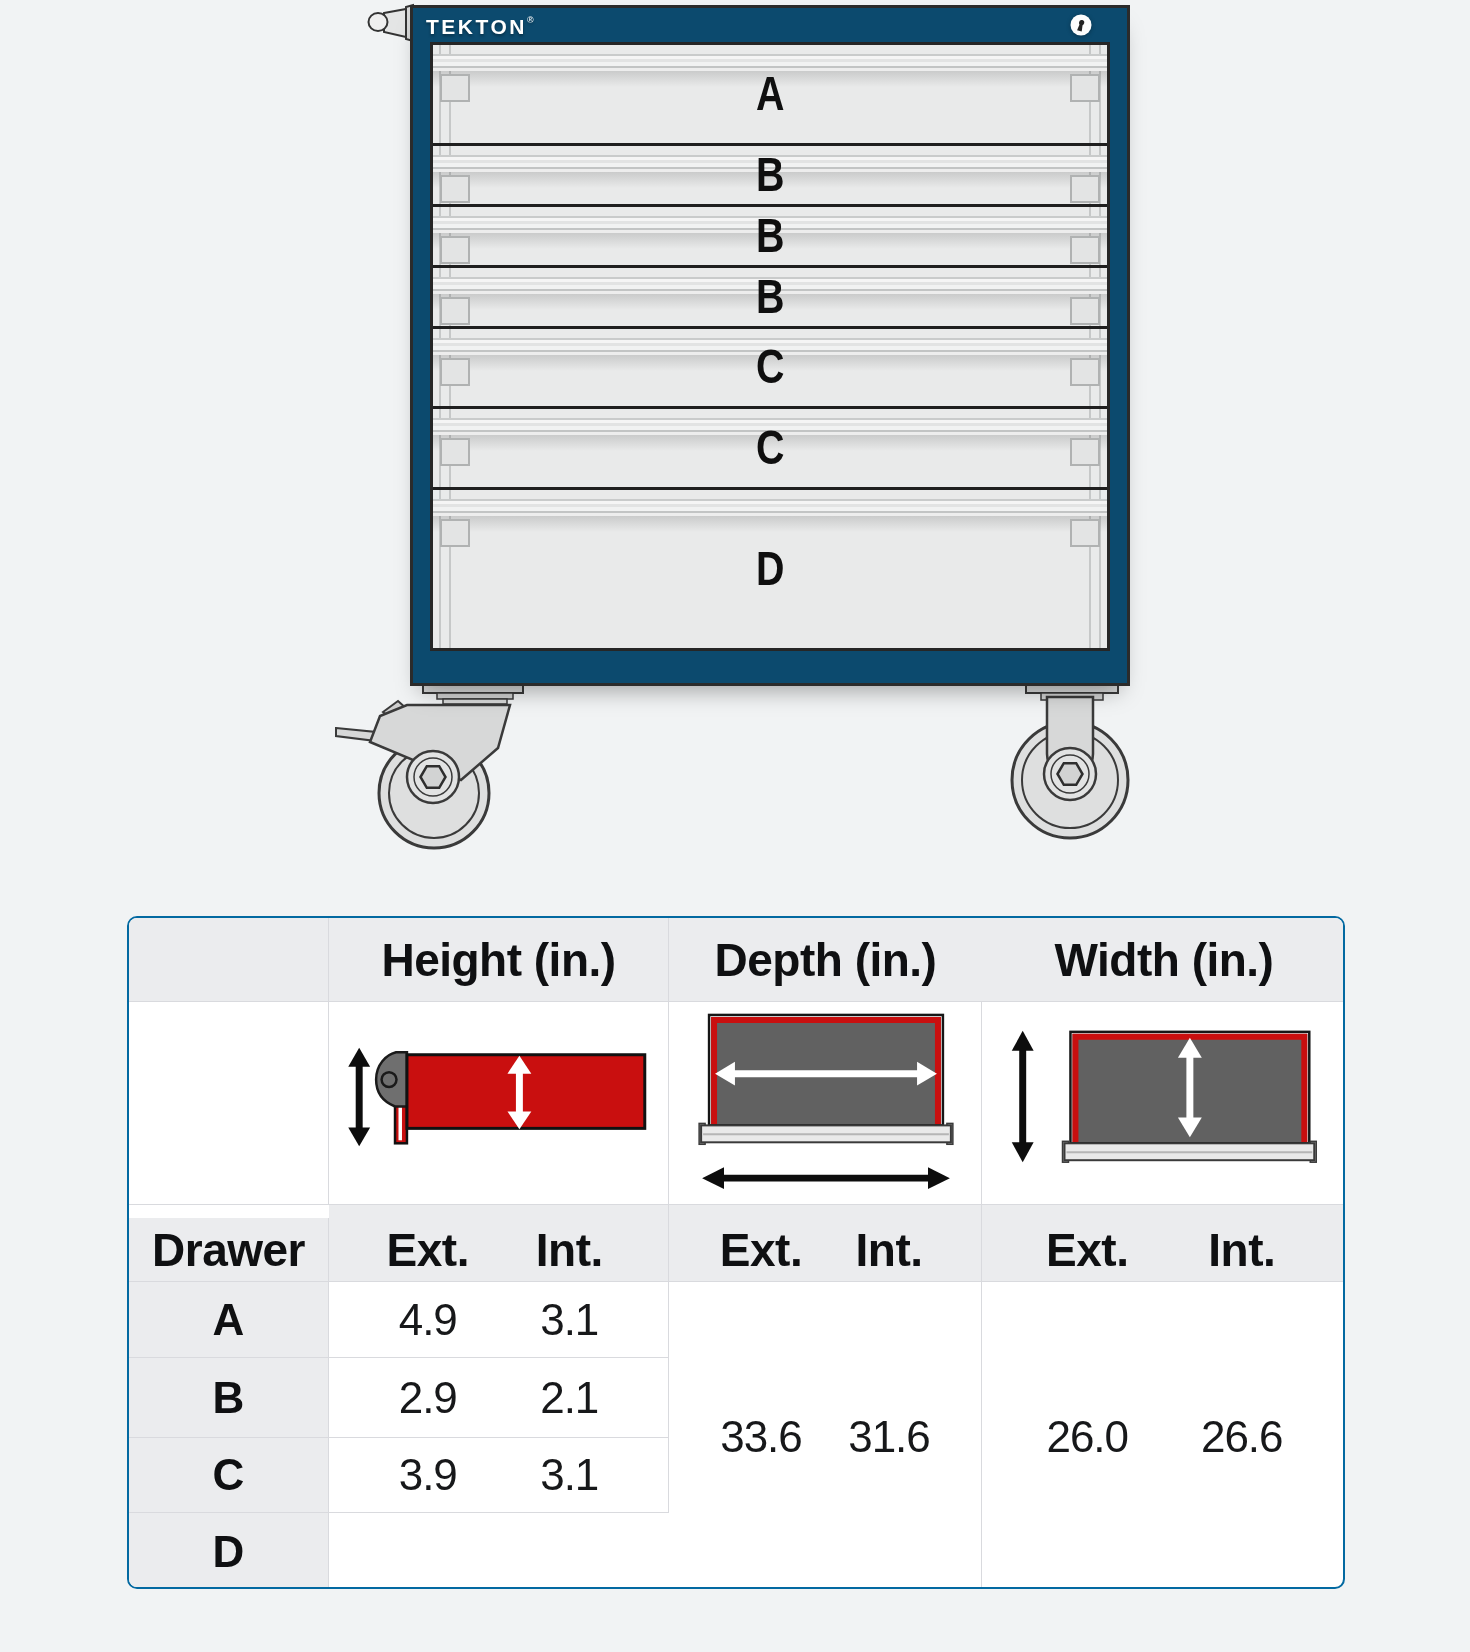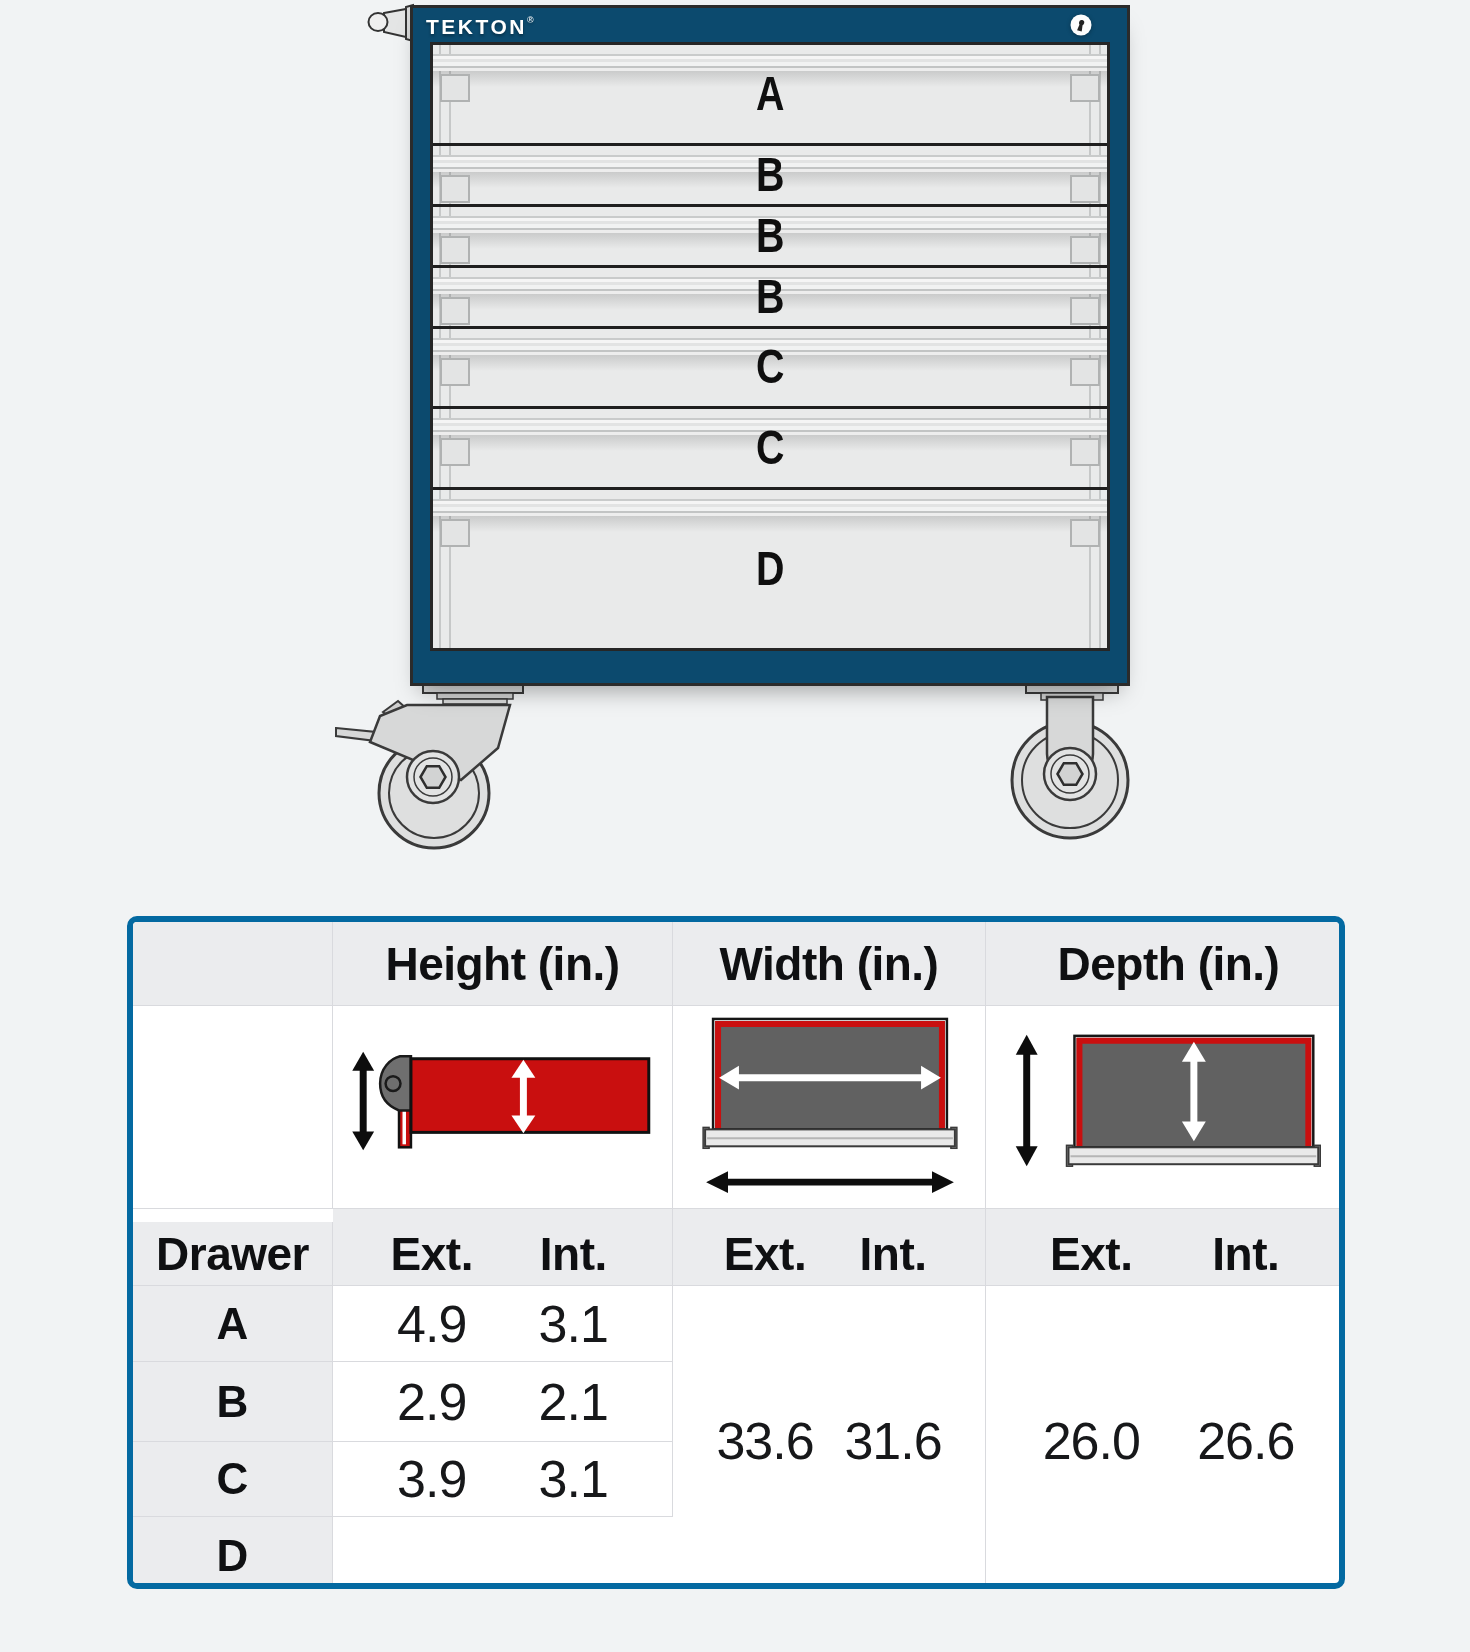--- a/index.html
+++ b/index.html
@@ -30,32 +30,32 @@
   .railshadow{position:absolute;left:0;right:0;top:26px;height:16px;z-index:1;
     background:linear-gradient(rgba(40,40,40,.16),rgba(40,40,40,0));}
   .bracket{position:absolute;top:29px;width:30px;height:28px;box-sizing:border-box;
     background:#e3e4e4;border:2px solid #b0b2b2;z-index:2;}
   .bl{left:7px;} .br{right:7px;}
   .dlabel{position:relative;z-index:3;font-weight:bold;font-size:48px;line-height:1;
     color:#0f0f0f;transform:scaleX(.82);}
 
   
   .tbl{position:absolute;left:127px;top:916px;width:1218px;height:673px;
-    box-sizing:border-box;background:#fff;border:6px solid #0369a1;border-radius:10px;
+    box-sizing:border-box;background:#fff;border:2px solid #0369a1;border-radius:10px;
     overflow:hidden;display:grid;grid-template-columns:200px 340px 313px 365px;
     grid-template-rows:84px 203px 77px 76px 80px 75px 78px;}
   .cell{display:flex;align-items:center;justify-content:center;box-sizing:border-box;}
   .gbg{background:#ebecee;}
   .bR{border-right:1px solid #d9dade;}
   .bB{border-bottom:1px solid #d9dade;}
   .span4{grid-row:span 4;}
   .h-label{font-weight:bold;font-size:46px;letter-spacing:-.5px;color:#0f1012;}
   .sub{font-weight:bold;font-size:46px;letter-spacing:-.5px;color:#0f1012;margin-top:13px;}
   .rowletter{font-weight:bold;font-size:44px;color:#0f1012;}
-  .num{font-size:52px;letter-spacing:-1px;color:#17181a;}
+  .num{font-size:44px;letter-spacing:-1px;color:#17181a;}
   .pair{display:flex;width:100%;padding:0 28px;box-sizing:border-box;}
   .pair > span{flex:1;text-align:center;}
   .illo{width:100%;height:100%;display:block;}
 </style>
 </head>
 <body>
 
 <div class="stage">
 
   <svg style="position:absolute;left:355px;top:0;" width="60" height="48" viewBox="355 0 60 48">
@@ -151,22 +151,22 @@
         <div class="bracket br"></div>
         <div class="dlabel">D</div>
       </div>
     </div>
   </div>
 
   <div class="tbl">
 
     <div class="cell gbg bR bB"></div>
     <div class="cell gbg bR bB h-label">Height (in.)</div>
+    <div class="cell gbg bB h-label">Depth (in.)</div>
     <div class="cell gbg bR bB h-label">Width (in.)</div>
-    <div class="cell gbg bB h-label">Depth (in.)</div>
 
     <div class="cell bR bB"></div>
     <div class="cell bR bB">
       <svg class="illo" viewBox="0 0 340 203">
         <g>
           <line x1="30" y1="62" x2="30" y2="129" stroke="#0d0d0d" stroke-width="7"></line>
           <polygon points="19,65 30,46 41,65" fill="#0d0d0d"></polygon>
           <polygon points="19,126 30,145 41,126" fill="#0d0d0d"></polygon>
         </g>
         <rect x="66" y="100" width="12" height="42" fill="#c90f0f" stroke="#111" stroke-width="2.5"></rect>

